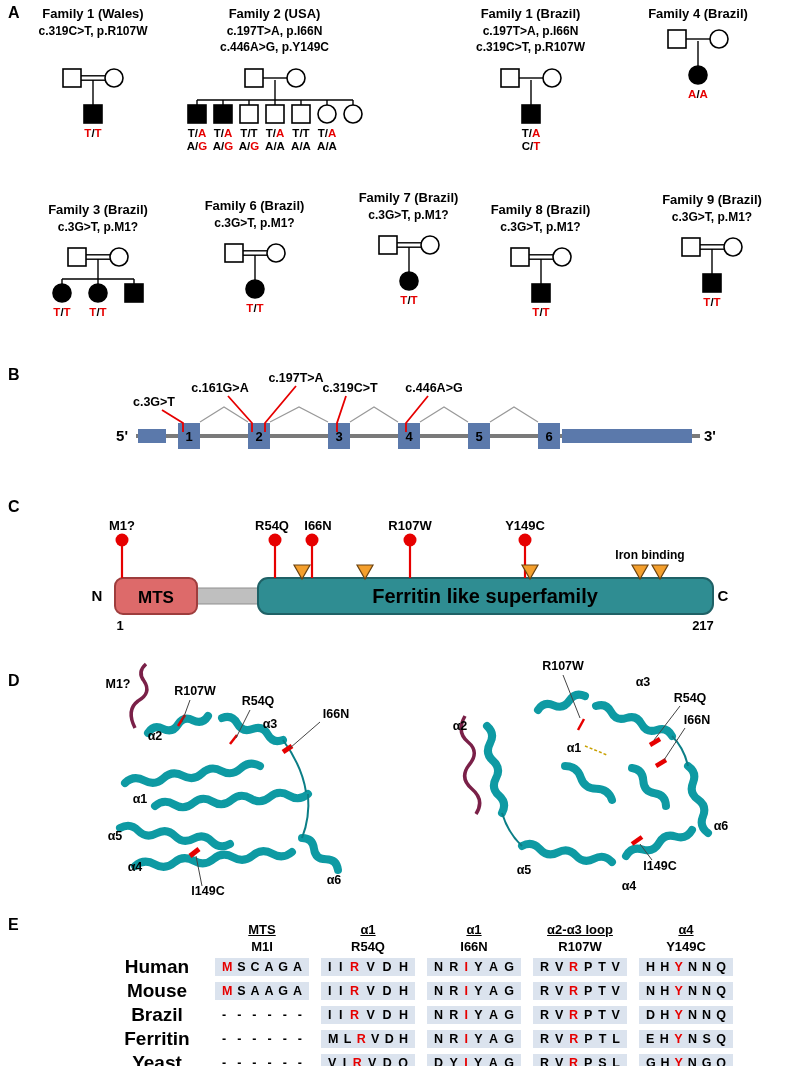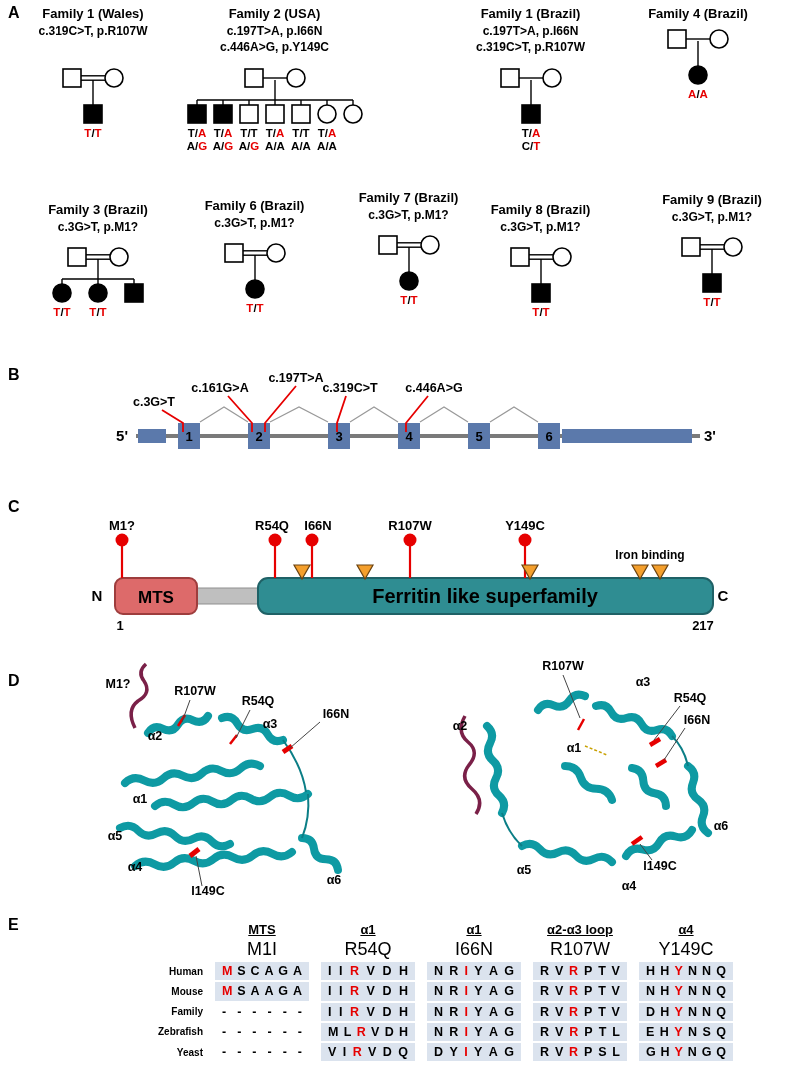--- a/index.html
+++ b/index.html
@@ -11,22 +11,22 @@
   .fam-muts{margin-top:3px;}
   .row1 .fam-muts{min-height:36px;}
   .row2 .fam-muts{min-height:19px;}
   .fam-mut{font-weight:bold;font-size:12px;line-height:1.3;white-space:nowrap;}
   .family svg{display:block;margin:3px auto 0;}
   svg text{font-family:"Liberation Sans",sans-serif;fill:#000;}
   #alignment{position:absolute;left:55px;top:922px;display:grid;
              grid-template-columns:148px repeat(5,94px);column-gap:12px;row-gap:2px;align-items:center;}
   .al-region{text-align:center;font-weight:bold;font-size:13px;}
   .al-region .ul{text-decoration:underline;padding:0 2px;}
-  .al-variant{text-align:center;font-weight:normal;font-size:18px;}
-  .al-name{font-weight:bold;font-size:10px;padding-left:56px;text-align:right;}
+  .al-variant{text-align:center;font-weight:bold;font-size:13px;}
+  .al-name{font-weight:bold;font-size:19px;padding-left:56px;text-align:center;}
   .al-seq{display:flex;justify-content:space-between;background:#dbe3ee;padding:1px 7px;
           font-weight:bold;font-size:12.5px;line-height:1.3;}
   .al-dash{background:transparent;}
 </style>
 </head>
 <body>
 
 <div id="figure">
 
   <div class="plabel" style="left:8px;top:4px">A</div>
@@ -431,21 +431,21 @@
         <span>V</span>
       </div>
       <div class="al-seq">
         <span>N</span>
         <span>H</span>
         <span style="color: rgb(230, 0, 0);">Y</span>
         <span>N</span>
         <span>N</span>
         <span>Q</span>
       </div>
-      <div class="al-name">Family</div>
+      <div class="al-name">Brazil</div>
       <div class="al-seq al-dash">
         <span>-</span>
         <span>-</span>
         <span>-</span>
         <span>-</span>
         <span>-</span>
         <span>-</span>
       </div>
       <div class="al-seq">
         <span>I</span>
@@ -472,21 +472,21 @@
         <span>V</span>
       </div>
       <div class="al-seq">
         <span>D</span>
         <span>H</span>
         <span style="color: rgb(230, 0, 0);">Y</span>
         <span>N</span>
         <span>N</span>
         <span>Q</span>
       </div>
-      <div class="al-name">Zebrafish</div>
+      <div class="al-name">Ferritin</div>
       <div class="al-seq al-dash">
         <span>-</span>
         <span>-</span>
         <span>-</span>
         <span>-</span>
         <span>-</span>
         <span>-</span>
       </div>
       <div class="al-seq">
         <span>M</span>

